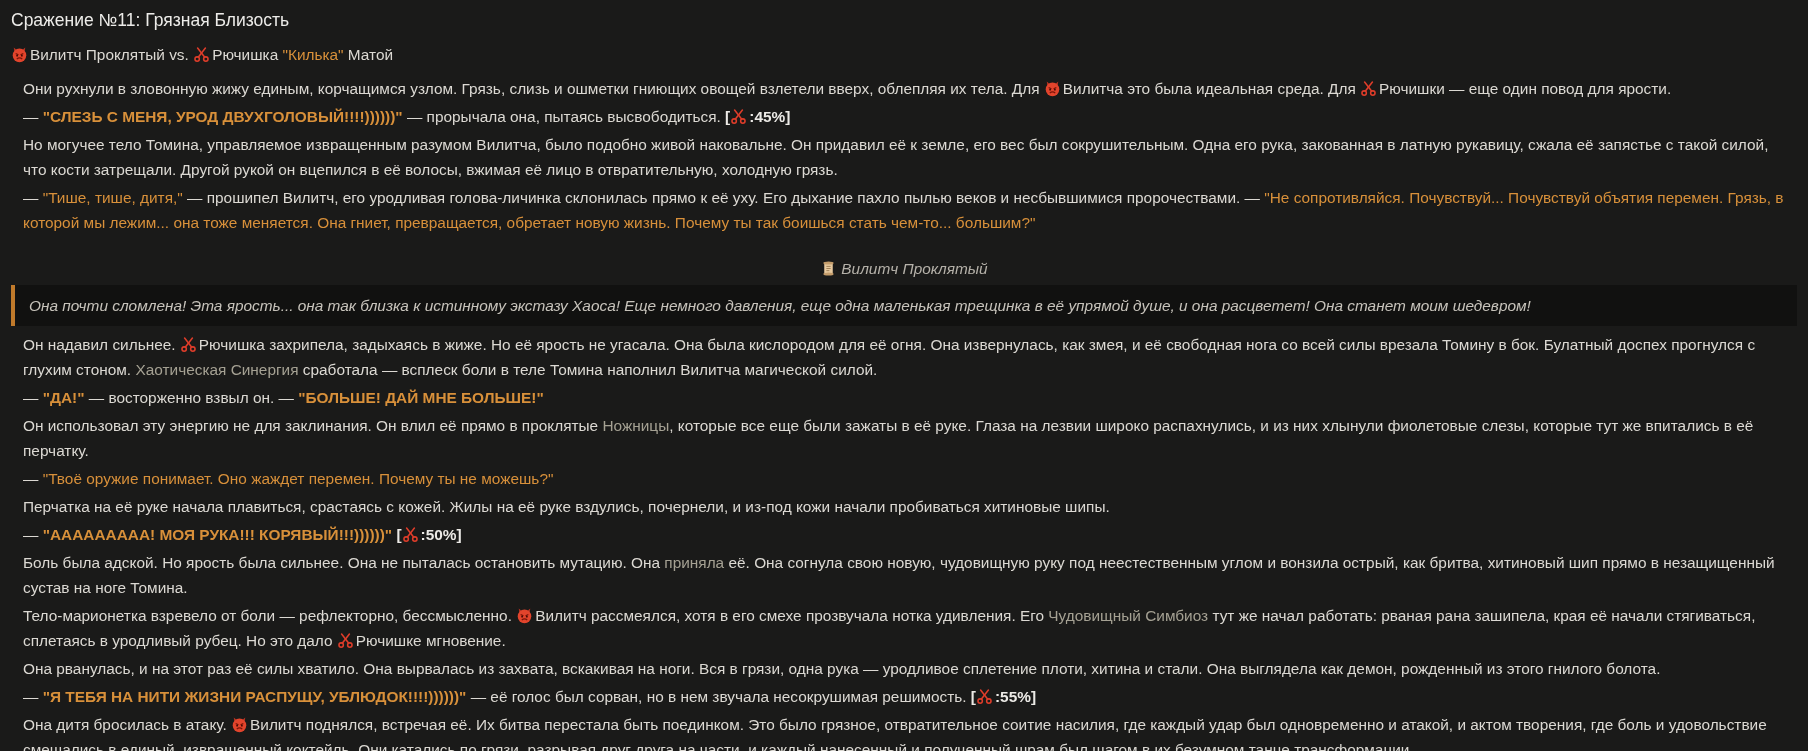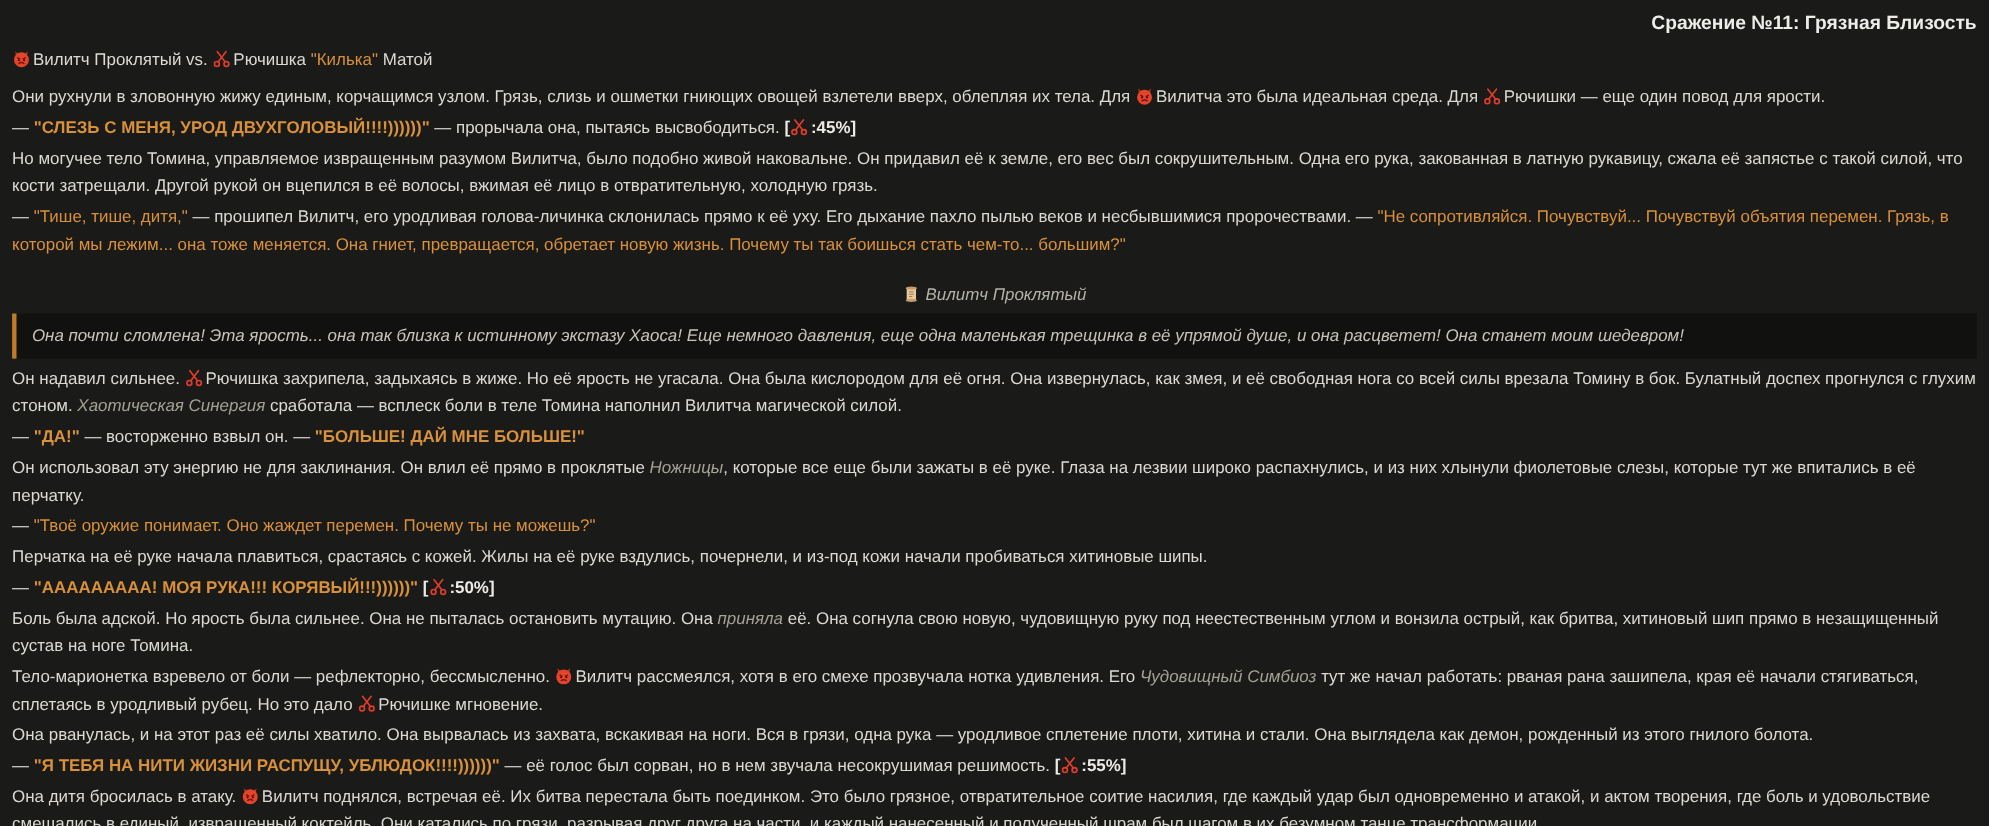--- a/index.html
+++ b/index.html
@@ -16,36 +16,36 @@
   *{box-sizing:border-box;}
   html,body{margin:0;padding:0;background:var(--bg);}
   .page{
     width:1808px;height:751px;overflow:hidden;
     background:var(--bg);
     color:var(--text);
     font-family:"Liberation Sans","DejaVu Sans",sans-serif;
     font-size:15.4px;line-height:25px;
     padding:5px 11px 4px 11px;
   }
-  .block{margin:3px 0;}
-  .block.title{font-size:17.5px;font-weight:700;color:#edecE9;margin:3px 0 10px 0;line-height:24px;text-align:right;}
+  .block{margin:3px 12px;}
+  .block.title{font-size:17.5px;font-weight:400;color:#edecE9;margin:3px 0 10px 0;line-height:24px;}
   .block.vs-line{margin:2px 0 9px 0;}
   .block.caption{text-align:center;font-style:italic;color:var(--caption);margin:21px 0 2px 0;}
   blockquote.quote-block{
     border-left:4px solid var(--quote-border);
     background:var(--quote-bg);
     margin:4px 0 6px 0;
     padding:8px 14px;
     font-style:italic;
   }
   .seg-text{color:var(--text);text-align:center;}
   .seg-title{color:#edecE9;}
   .seg-quote{color:var(--orange);}
   .seg-shout{color:var(--orange);font-weight:700;}
-  .seg-term{color:var(--term);font-style:italic;}
+  .seg-term{color:var(--term);}
   .seg-tag{color:var(--tag);font-weight:700;}
   .seg-caption{color:var(--caption);}
   .seg-quote-italic{color:#c7c3bb;margin-top:48px;}
   .icon{display:inline-block;width:17px;height:17px;vertical-align:-3px;margin:0 2px 0 0;}
   .icon svg{width:100%;height:100%;display:block;}
   .icon.scroll-icon{margin-right:4px;}
 </style>
 </head>
 <body>
 

